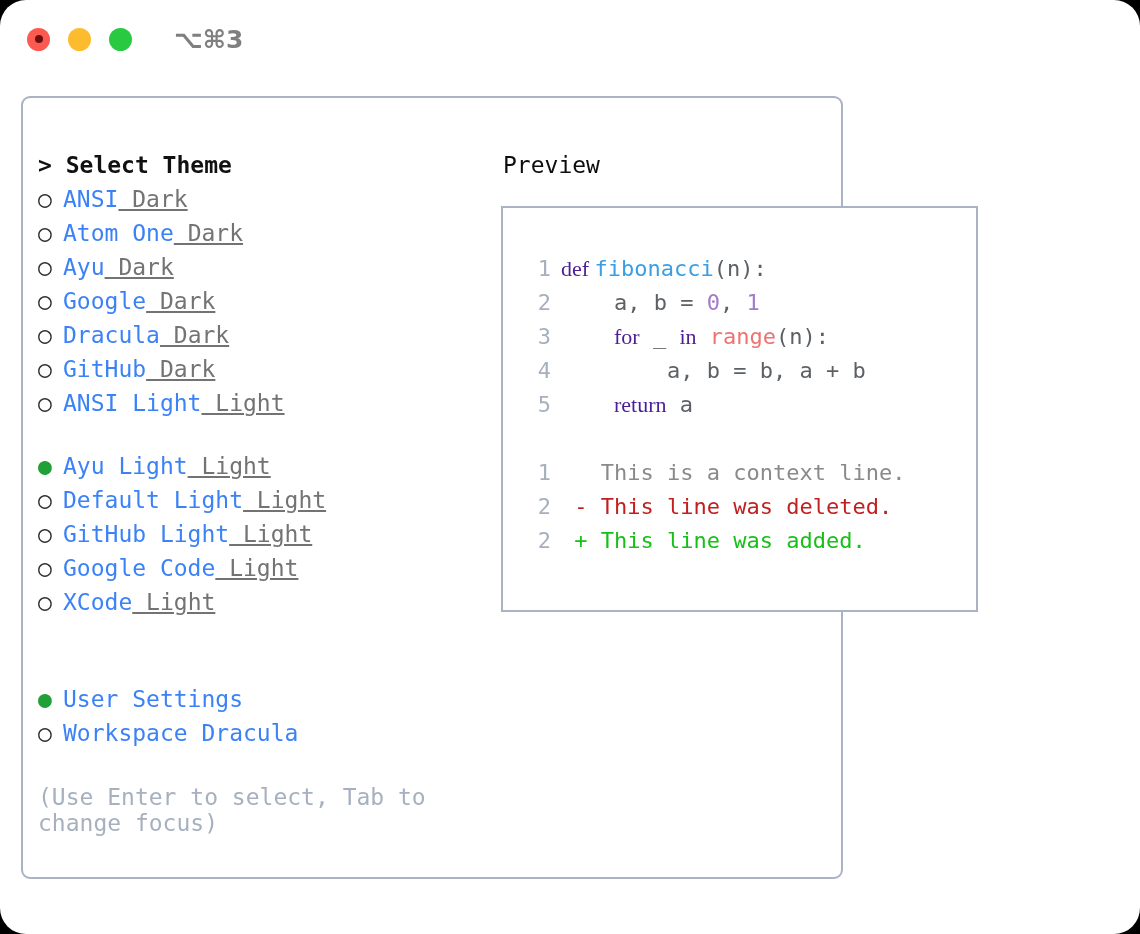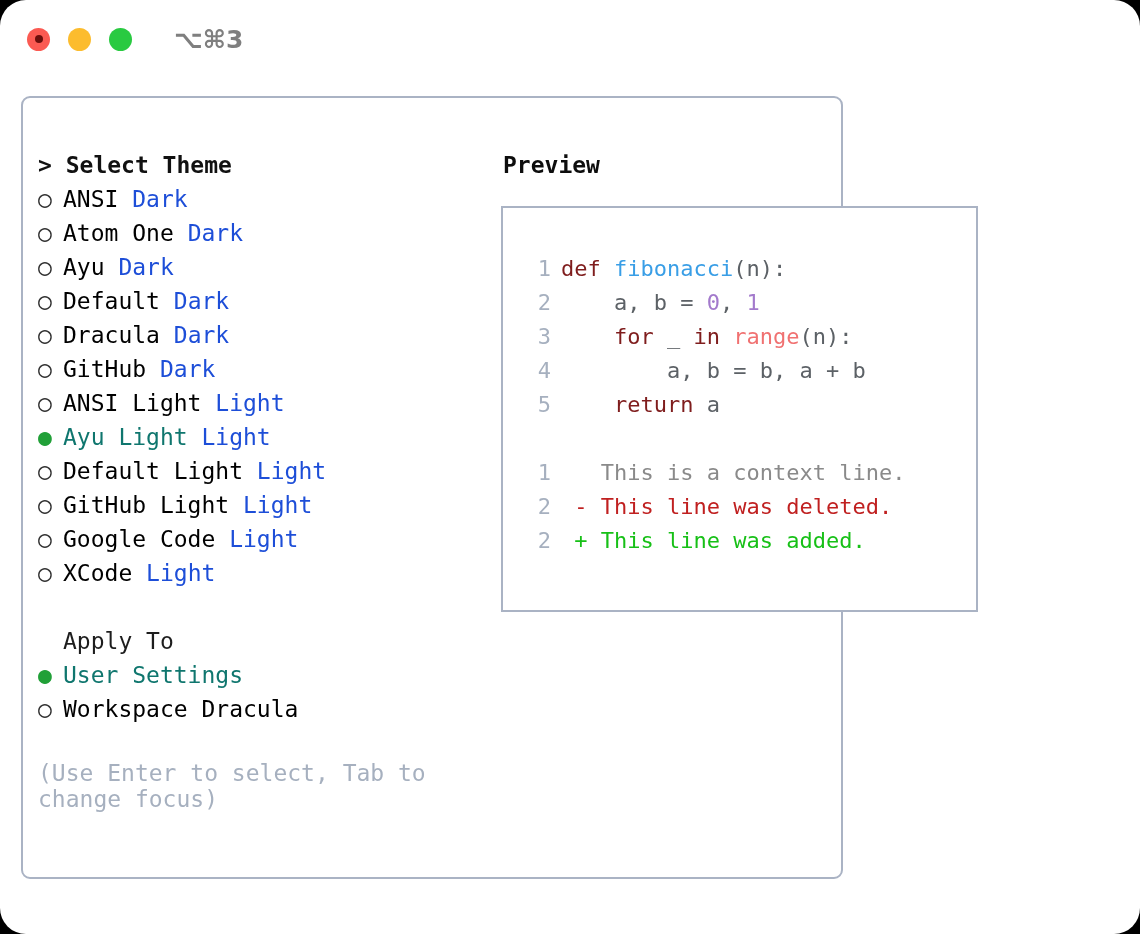--- a/index.html
+++ b/index.html
@@ -107,24 +107,25 @@
     line-height: 34px;
     white-space: pre;
   }
   .bullet {
     display: inline-block;
     width: 25px;
     flex: none;
     color: #333333;
   }
   .bullet.sel { color: #21a038; }
-  .opt-label { color: #000000; }
-  .opt-row.selected .opt-label { color: #0f766e; }
+  .opt-label { color: #3b82f6; }
+  .opt-row.selected .opt-label { color: #3b82f6; margin-top: 29px; }
   .opt-tag {
-    color: #1d4ed8;
+    color: #737373;
+    text-decoration: underline;
   }
 
   .apply-block { margin-top: 34px; }
   .apply-header {
     font-size: 23px;
     line-height: 34px;
     color: #1d1d1d;
     padding-left: 25px;
     white-space: pre;
   }
@@ -140,21 +141,21 @@
   
   .right-col {
     position: absolute;
     left: 478px;
     top: 50px;
     width: 500px;
   }
   .preview-title {
     font-size: 23px;
     line-height: 34px;
-    font-weight: bold;
+    font-weight: normal;
     color: #0d0d0d;
     margin-left: 2px;
   }
   .code-box {
     margin-top: 24px;
     width: 477px;
     height: 406px;
     border: 2px solid #aab3c4;
     box-sizing: border-box;
     background: #ffffff;
@@ -170,21 +171,21 @@
     display: inline-block;
     width: 30px;
     flex: none;
     text-align: right;
     color: #a6b0bf;
     margin-right: 10px;
   }
   .blank-gap { height: 34px; }
 
   
-  .t-kw     { color: #7f1d1d; }
+  .t-kw     { color: #4c1d95; font-family: Liberation Serif, serif; }
   .t-fn     { color: #399ee6; }
   .t-plain  { color: #5c6166; }
   .t-num    { color: #a37acc; }
   .t-builtin{ color: #f07171; }
   .t-ctx    { color: #8a8a8a; margin-top: 40px; }
   .t-del    { color: #c02020; }
   .t-add    { color: #17c017; }
 </style>
 </head>
 <body>
@@ -205,33 +206,32 @@
   <div class="app-frame">
     <div class="columns">
 
       <div class="left-col">
         <div class="section-header bold">&gt; Select Theme</div>
 
         <div id="theme-list">
             <div class="opt-row"><span class="bullet">○</span><span class="opt-label">ANSI</span><span class="opt-tag"> Dark</span></div>
             <div class="opt-row"><span class="bullet">○</span><span class="opt-label">Atom One</span><span class="opt-tag"> Dark</span></div>
             <div class="opt-row"><span class="bullet">○</span><span class="opt-label">Ayu</span><span class="opt-tag"> Dark</span></div>
-            <div class="opt-row"><span class="bullet">○</span><span class="opt-label">Default</span><span class="opt-tag"> Dark</span></div>
+            <div class="opt-row"><span class="bullet">○</span><span class="opt-label">Google</span><span class="opt-tag"> Dark</span></div>
             <div class="opt-row"><span class="bullet">○</span><span class="opt-label">Dracula</span><span class="opt-tag"> Dark</span></div>
             <div class="opt-row"><span class="bullet">○</span><span class="opt-label">GitHub</span><span class="opt-tag"> Dark</span></div>
             <div class="opt-row"><span class="bullet">○</span><span class="opt-label">ANSI Light</span><span class="opt-tag"> Light</span></div>
             <div class="opt-row selected"><span class="bullet sel">●</span><span class="opt-label">Ayu Light</span><span class="opt-tag"> Light</span></div>
             <div class="opt-row"><span class="bullet">○</span><span class="opt-label">Default Light</span><span class="opt-tag"> Light</span></div>
             <div class="opt-row"><span class="bullet">○</span><span class="opt-label">GitHub Light</span><span class="opt-tag"> Light</span></div>
             <div class="opt-row"><span class="bullet">○</span><span class="opt-label">Google Code</span><span class="opt-tag"> Light</span></div>
             <div class="opt-row"><span class="bullet">○</span><span class="opt-label">XCode</span><span class="opt-tag"> Light</span></div>
           </div>
 
         <div class="apply-block">
-          <div class="apply-header">Apply To</div>
           <div id="apply-list">
               <div class="opt-row selected"><span class="bullet sel">●</span><span class="opt-label">User Settings</span></div>
               <div class="opt-row"><span class="bullet">○</span><span class="opt-label">Workspace Dracula</span></div>
             </div>
         </div>
 
         <div class="hint">(Use Enter to select, Tab to change focus)</div>
       </div>
 
       <div class="right-col">

